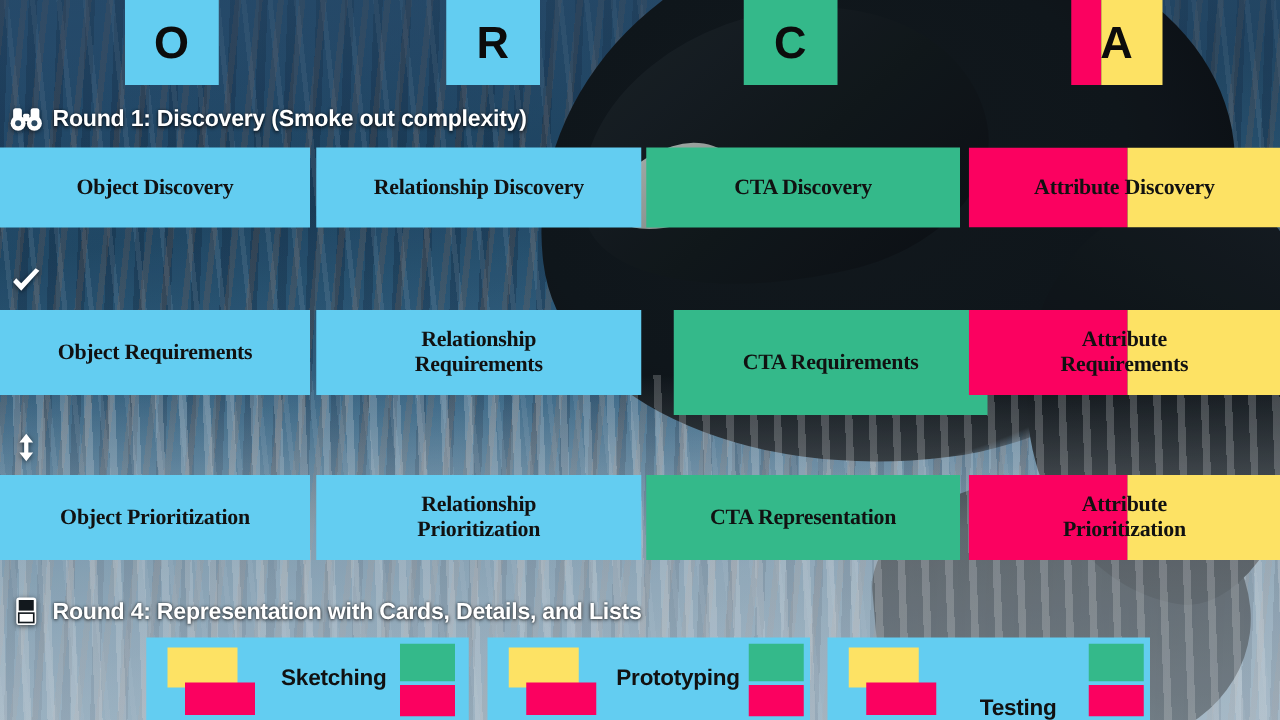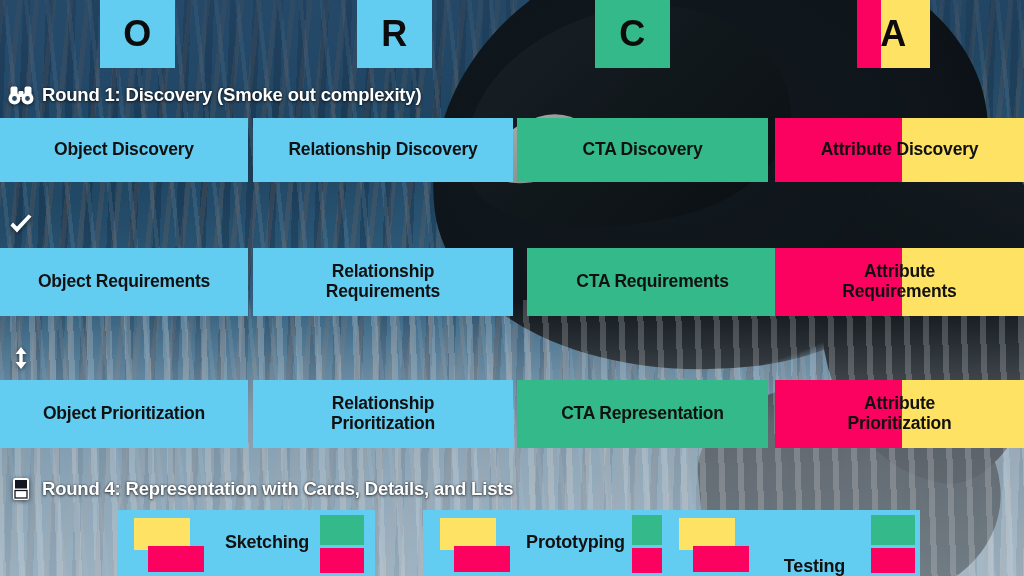--- a/index.html
+++ b/index.html
@@ -79,20 +79,21 @@
     text-shadow:0 1px 3px rgba(0,0,0,.65), 0 0 2px rgba(0,0,0,.5);
     white-space:nowrap; letter-spacing:-.2px;
   }
   .rh-icon { width:26px; height:24px; flex:0 0 26px; position:relative;
              filter:drop-shadow(0 1px 2px rgba(0,0,0,.6)); }
 
   
   .bar {
     position:absolute; display:flex; align-items:center; justify-content:center;
     overflow:hidden;
+    font-family:Liberation Serif, serif;
   }
   .bar-label {
     position:absolute; color:#111111; font-size:17.5px; font-weight:bold;
     text-align:center; line-height:1.12; white-space:pre-line;
     letter-spacing:-.2px; z-index:5;
   }
 
   
   .r4-card {
     position:absolute; top:510px; height:66px; background:#63cdf1;
@@ -179,21 +180,21 @@
   </span>
 </div>
 
 <div class="bar" style="left:0; top:248px; width:248px; height:68px; background:#63cdf1;">
   <span class="bar-label">Object Requirements</span>
 </div>
 <div class="bar" style="left:253px; top:248px; width:260px; height:68px; background:#63cdf1;">
   <span class="bar-label">Relationship
 Requirements</span>
 </div>
-<div class="bar" style="left:527px; top:248px; width:251px; height:68px; background:#34b98a;">
+<div class="bar" style="left:539px; top:248px; width:251px; height:84px; background:#34b98a;">
   <span class="bar-label">CTA Requirements</span>
 </div>
 <div class="bar" style="left:775px; top:248px; width:249px; height:68px;">
   <span class="sw" style="left:0; top:0; width:127px; height:68px; background:#fb0160;"></span>
   <span class="sw" style="left:127px; top:0; width:122px; height:68px; background:#fde264;"></span>
   <span class="bar-label" style="left:0; right:0;">Attribute
 Requirements</span>
 </div>
 
 <div class="round-head" style="top:345px;">
@@ -233,21 +234,21 @@
 </div>
 
 <div class="r4-card" style="left:117px; width:258px;">
   <span class="sw" style="left:17px; top:8px; width:56px; height:32px; background:#fde264;"></span>
   <span class="sw" style="left:31px; top:36px; width:56px; height:26px; background:#fb0160;"></span>
   <span class="r4-label" style="left:95px; width:110px; top:22px;">Sketching</span>
   <span class="sw" style="left:203px; top:5px; width:44px; height:30px; background:#34b98a;"></span>
   <span class="sw" style="left:203px; top:38px; width:44px; height:25px; background:#fb0160;"></span>
 </div>
 
-<div class="r4-card" style="left:390px; width:258px;margin-left:33px;">
+<div class="r4-card" style="left:390px; width:258px;">
   <span class="sw" style="left:17px; top:8px; width:56px; height:32px; background:#fde264;"></span>
   <span class="sw" style="left:31px; top:36px; width:56px; height:26px; background:#fb0160;"></span>
   <span class="r4-label" style="left:90px; width:125px; top:22px;">Prototyping</span>
   <span class="sw" style="left:209px; top:5px; width:44px; height:30px; background:#34b98a;"></span>
   <span class="sw" style="left:209px; top:38px; width:44px; height:25px; background:#fb0160;"></span>
 </div>
 
 <div class="r4-card" style="left:662px; width:258px;">
   <span class="sw" style="left:17px; top:8px; width:56px; height:32px; background:#fde264;"></span>
   <span class="sw" style="left:31px; top:36px; width:56px; height:26px; background:#fb0160;"></span>

